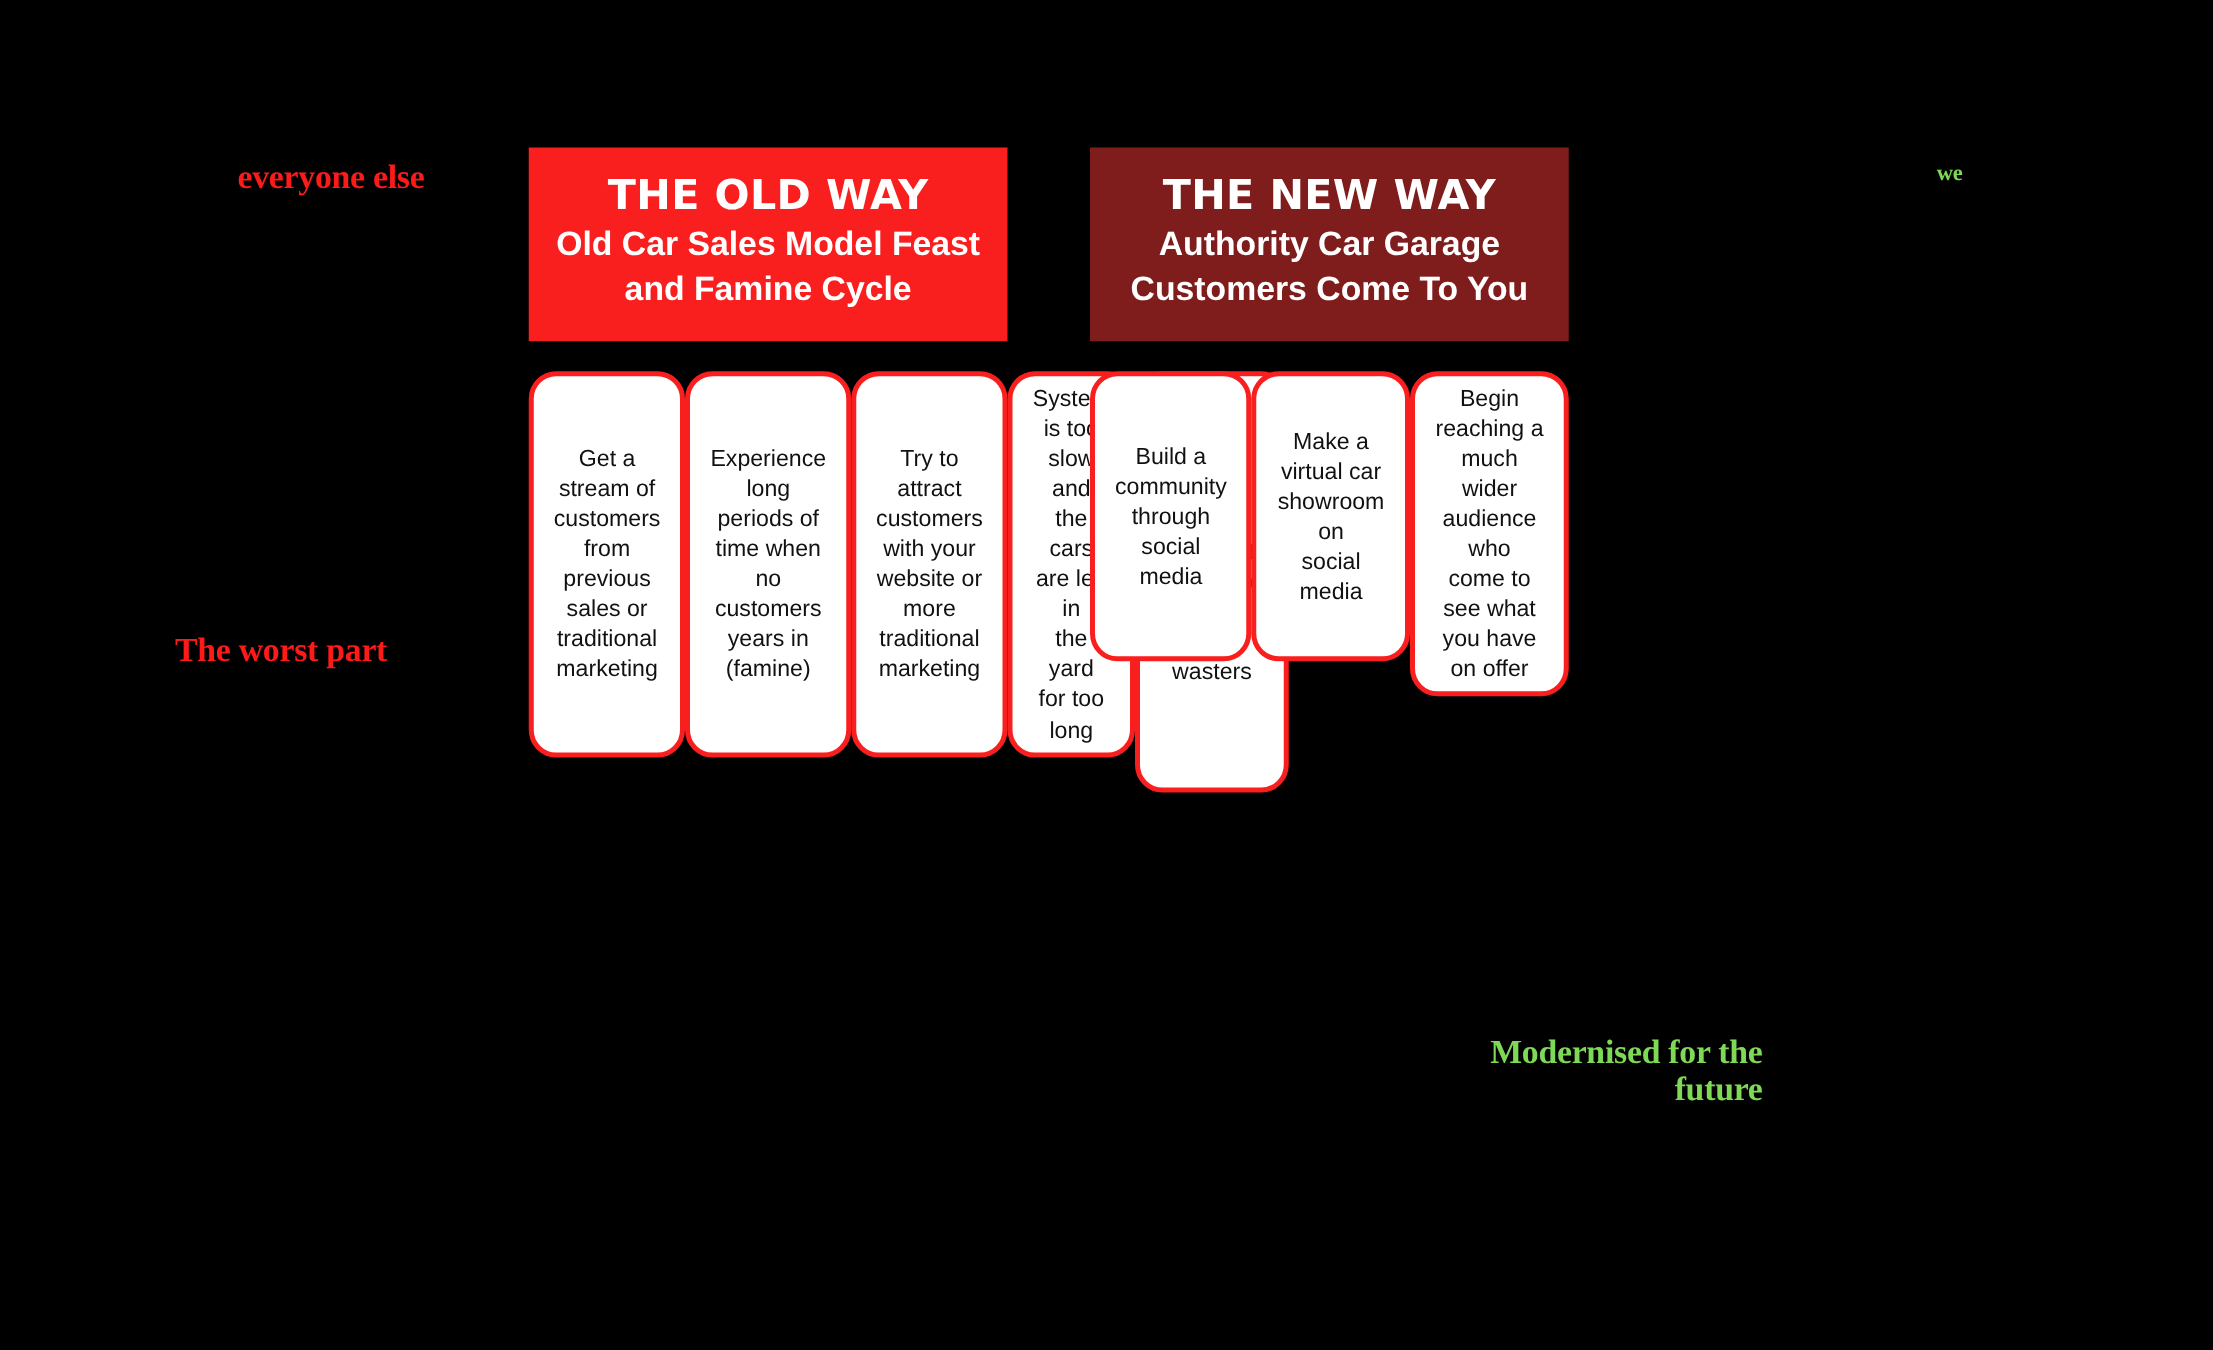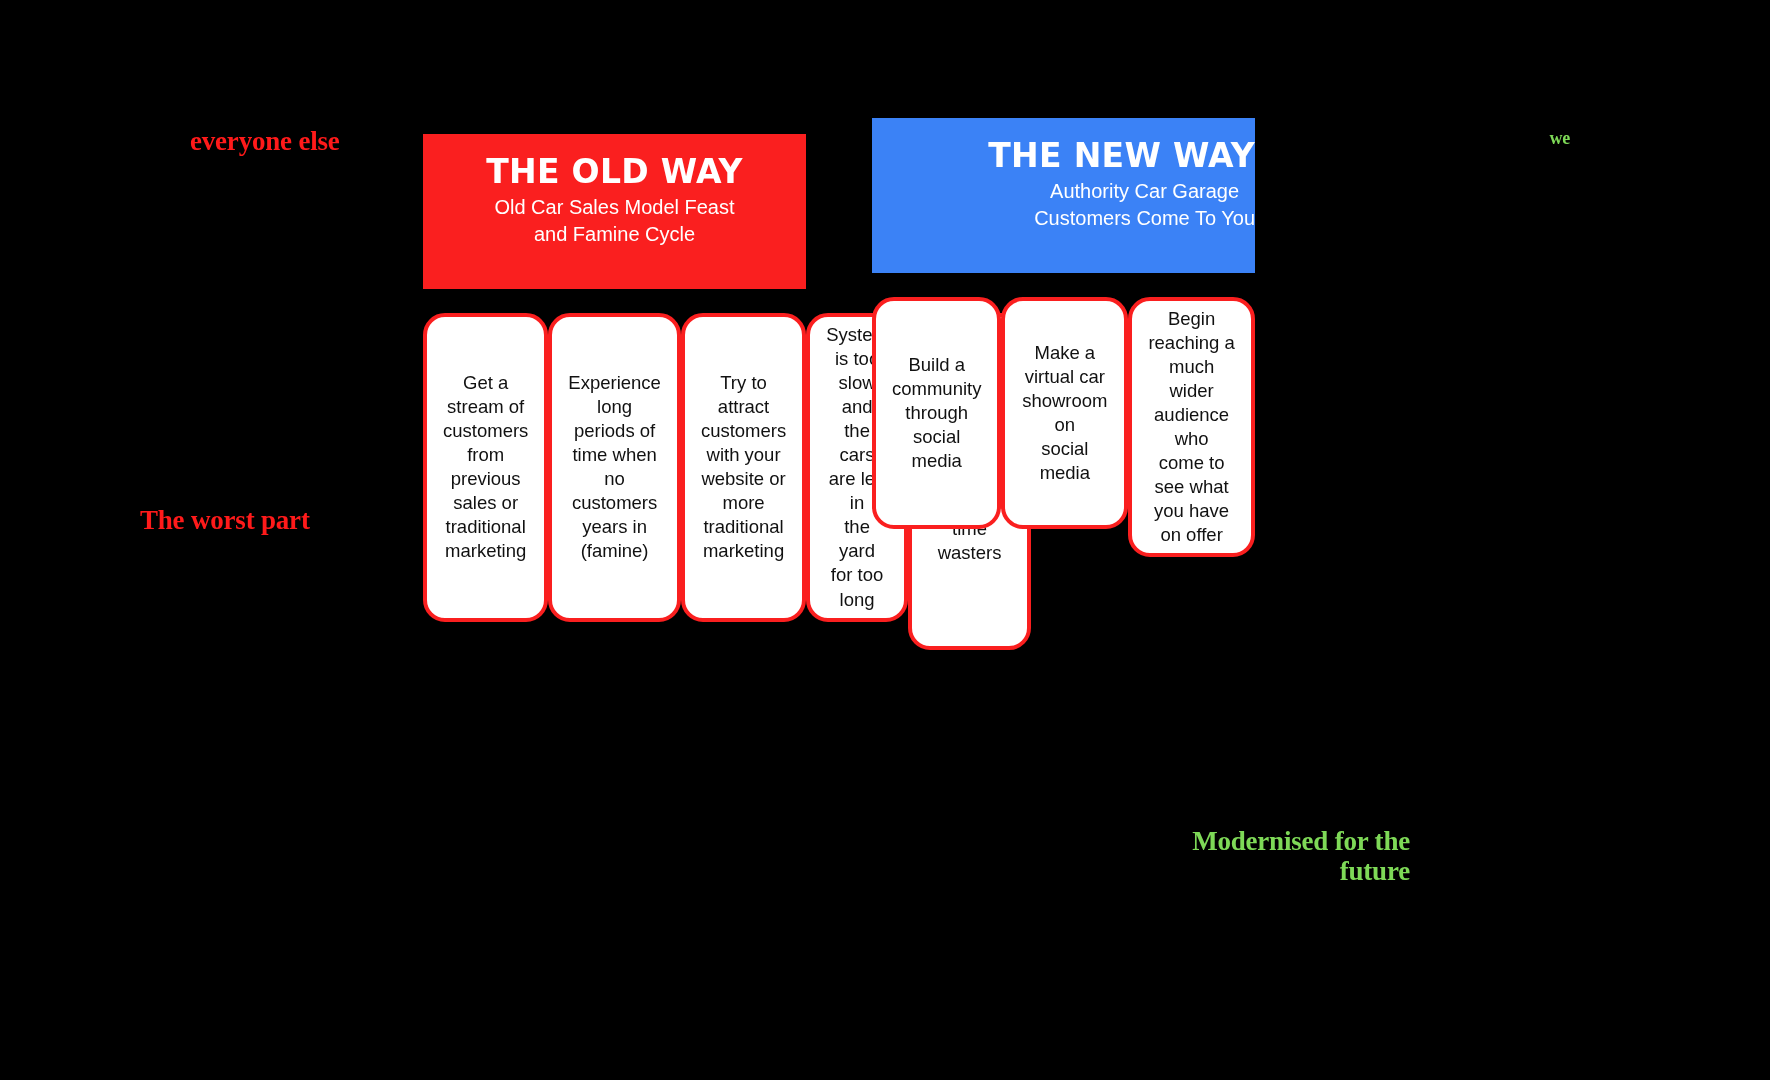--- a/index.html
+++ b/index.html
@@ -65,51 +65,51 @@
     font-size: 27px;
     text-align: right;
   }
 
   
   .column {
     position: absolute;
     top: 118px;
     width: 383px;
   }
-  #column-old { left: 423px; margin-top: 16px; }
+  #column-old { left: 423px; }
   #column-new { left: 872px; }
 
   
   .banner {
     width: 383px;
     height: 155px;
     box-sizing: border-box;
     display: flex;
     flex-direction: column;
     align-items: center;
     justify-content: flex-start;
     padding-top: 20px;
     color: #ffffff;
     text-align: center;
   }
   .banner.old { background: #fa1f1f; }
-  .banner.new { background: #3b82f6; align-items: flex-end; }
+  .banner.new { background: #7f1d1d; }
 
   .banner-title {
     font-family: "DejaVu Sans", sans-serif;
     font-weight: 700;
     font-size: 33px;
     letter-spacing: 0.3px;
     line-height: 1.1;
     margin-bottom: 4px;
   }
   .banner-subtitle {
     font-family: "Liberation Sans", sans-serif;
-    font-weight: 400;
-    font-size: 20px;
+    font-weight: 700;
+    font-size: 27px;
     line-height: 1.32;
     white-space: pre-line;
   }
 
   
   .items {
     margin-top: 24px;
     display: flex;
     flex-direction: row;
   }

